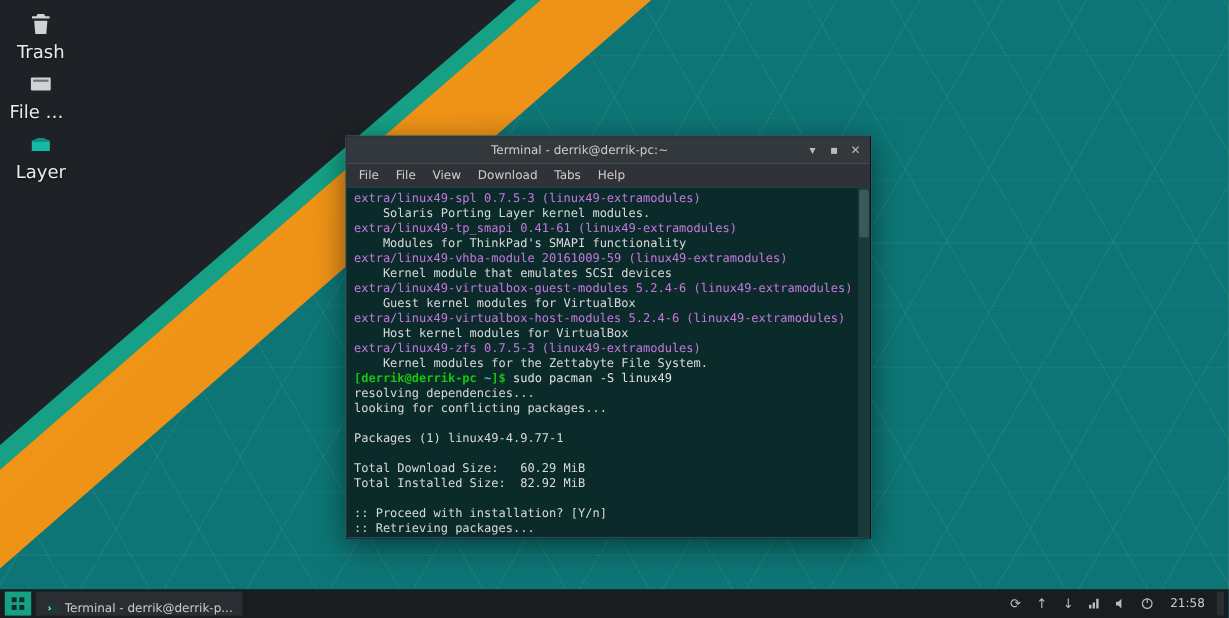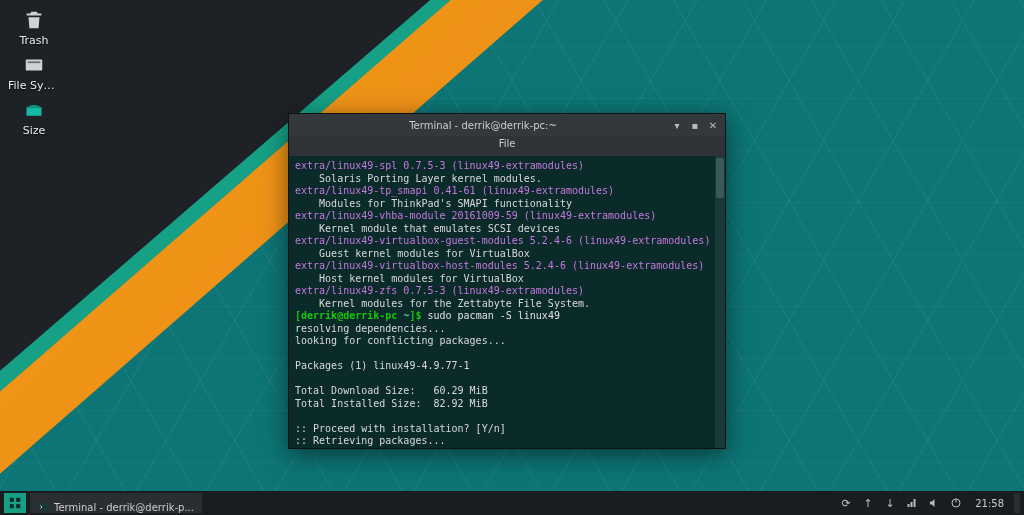--- a/index.html
+++ b/index.html
@@ -38,21 +38,21 @@
     clip-path: polygon(42% 0, 44% 0, 0 76%, 0 72%);
   }
   
   
   .desktop-icons {
     position: absolute; top: 8px; left: 8px;
     display: flex; flex-direction: column; gap: 6px;
   }
   .dicon {
     width: 52px; display:flex; flex-direction:column; align-items:center;
-    color: #eaeaea; font-size: 11px; cursor: pointer;
+    color: #eaeaea; font-size: 15px; cursor: pointer;
     text-shadow: 0 1px 2px rgba(0,0,0,0.8);
   }
   .dicon .glyph {
     width: 28px; height: 24px; margin-bottom: 2px;
     display:flex; align-items:center; justify-content:center;
   }
   .dicon .label { text-align:center; white-space:nowrap; overflow:hidden; text-overflow:ellipsis; width:52px;}
   
   
   .window {
@@ -71,21 +71,21 @@
     padding: 0 6px;
   }
   .titlebar .title { flex:1; text-align:center; }
   .titlebar .winbtns { display:flex; gap:6px; }
   .titlebar .winbtn { width:12px; height:12px; display:flex; align-items:center; justify-content:center; color:#bbb; cursor:pointer; font-size:10px;}
   
   .menubar {
     height: 20px; background: #2f3337;
     display:flex; align-items:center; gap: 2px;
     padding: 0 4px;
-    color: #ccc; font-size: 10px; flex-direction: column;
+    color: #ccc; font-size: 10px;
   }
   .menubar .mitem { padding: 2px 6px; cursor:pointer; }
   
   .term-body {
     flex:1; background: #0b2b2b;
     color: #d9d9d9;
     font-family: "DejaVu Sans Mono", monospace;
     font-size: 10px; line-height: 1.25;
     padding: 4px 6px 4px 6px;
     overflow: hidden;
@@ -160,21 +160,21 @@
       </div>
       <div class="label">File Syst...</div>
     </div>
     <div class="dicon">
       <div class="glyph">
         <svg width="22" height="20" viewBox="0 0 24 24">
             <path fill="#17b9a6" d="M3 9l7-3h4l7 3v10H3z"></path>
             <path fill="#0e8f82" d="M3 9l7-3h4l7 3-1 1H4z"></path>
           </svg>
       </div>
-      <div class="label">Size</div>
+      <div class="label">Layer</div>
     </div>
   </div>
 
   <div class="window">
     <div class="titlebar">
       <div class="title">Terminal - derrik@derrik-pc:~</div>
       <div class="winbtns">
         <div class="winbtn">▾</div>
         <div class="winbtn">▪</div>
         <div class="winbtn">✕</div>

